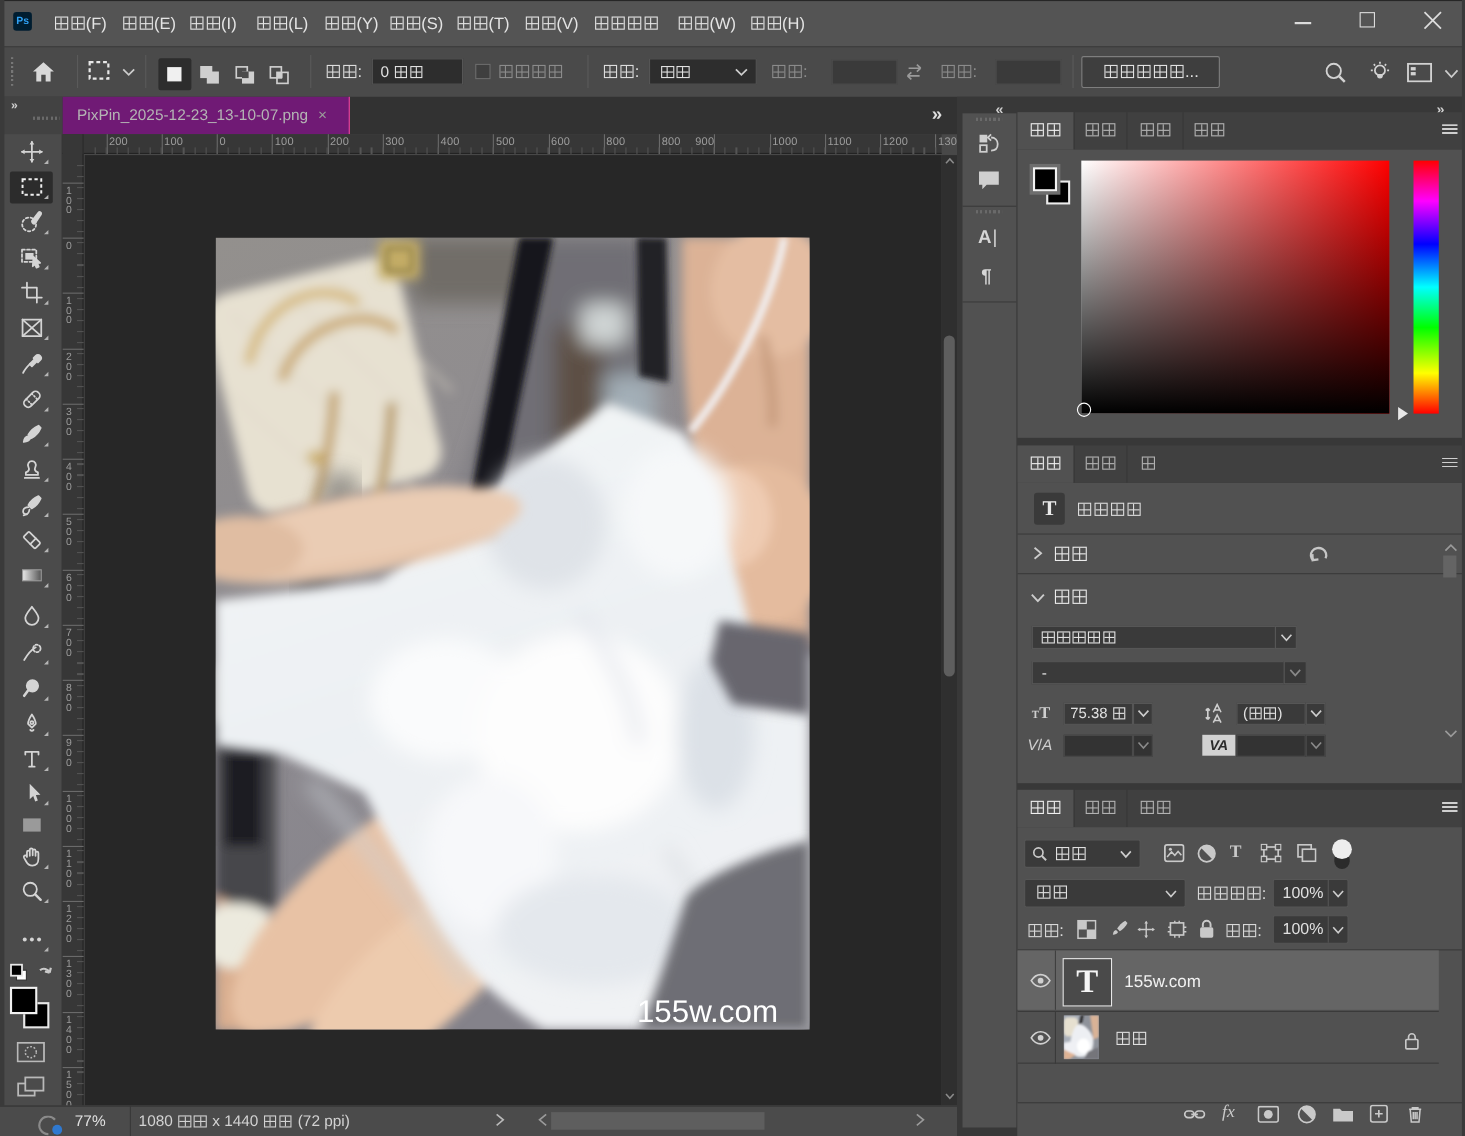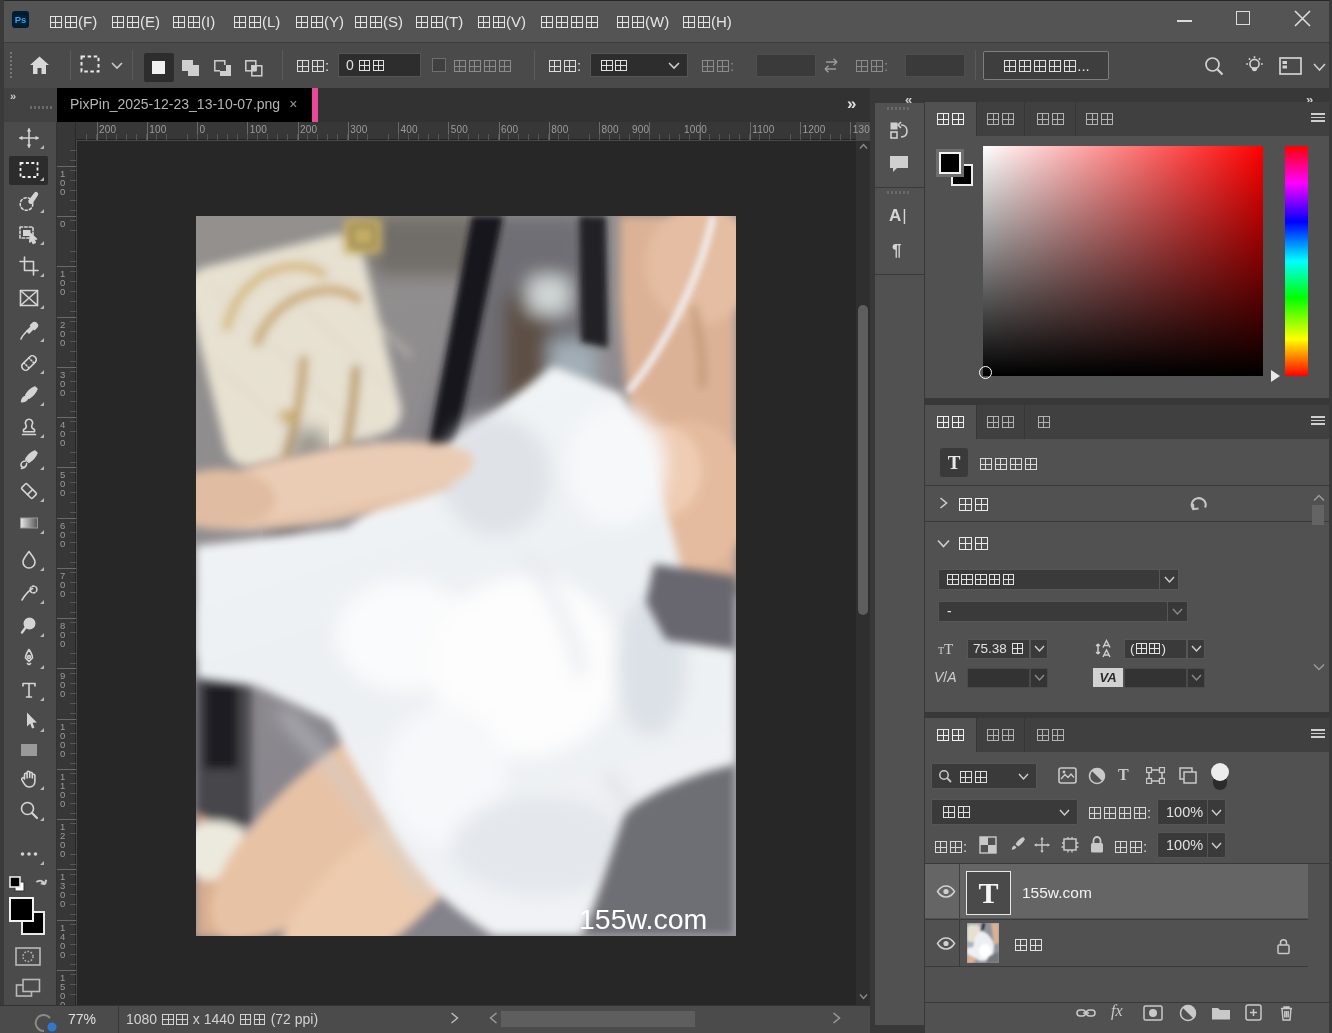--- a/index.html
+++ b/index.html
@@ -98,21 +98,21 @@
       <rect x="3.5" y="4" width="4.5" height="3" fill="#d2d2d2"></rect>
       <rect x="3.5" y="8.5" width="4.5" height="3" fill="#d2d2d2"></rect>
     </svg>
 <svg class="ab" style="left:1313px;top:63px" width="13" height="9">
       <path d="M1 1 L6.5 7 L12 1" fill="none" stroke="#ccc" stroke-width="1.6"></path>
     </svg>
 <div class="ab" style="left:0;top:88px;width:1332px;height:34px;background:#323232"></div>
 <div class="ab" style="left:0;top:88px;width:57px;height:34px;background:#424242"></div>
 <div class="ab" style="left:10px;top:90px;color:#cfcfcf;font-size:11px;font-weight:bold;letter-spacing:-2px">»</div>
 <div class="ab" style="left:30px;top:106px;width:24px;height:3px;background:repeating-linear-gradient(90deg,#6a6a6a 0 2px,transparent 2px 4px)"></div>
-<div class="ab" style="left:57px;top:88px;width:261px;height:34px;background:#000000;border-right:6px solid #ec4899;color:#b4b4b4;font-size:14px;line-height:33px;padding-left:13px;white-space:nowrap">PixPin_2025-12-23_13-10-07.png<span style="margin-left:9px;color:#9a9a9a">×</span></div>
+<div class="ab" style="left:57px;top:88px;width:261px;height:34px;background:#701a75;border-right:1px solid #ec4899;color:#b4b4b4;font-size:14px;line-height:33px;padding-left:13px;white-space:nowrap">PixPin_2025-12-23_13-10-07.png<span style="margin-left:9px;color:#9a9a9a">×</span></div>
 <div class="ab" style="left:847px;top:94px;color:#e0e0e0;font-size:17px;font-weight:bold">»</div>
 <div class="ab" style="left:0;top:122px;width:57px;height:883px;background:#4b4b4b;border-right:1px solid #333"></div>
 <div class="ab" style="left:0;top:0;width:4px;height:1033px;background:#3a3a3a"></div>
 <div class="ab" style="left:9px;top:156px;width:39px;height:29px;background:#2c2c2c;border-radius:2px"></div>
 <svg class="ab" style="left:17px;top:126px" width="24" height="24" viewBox="0 0 24 24">
       <g stroke="#d4d4d4" fill="none" stroke-width="1.6" stroke-linecap="round" stroke-linejoin="round">
         <path d="M12 3 V21 M3 12 H21"></path>
         <path d="M12 2 L9.8 5.4 H14.2 Z M12 22 L9.8 18.6 H14.2 Z M2 12 L5.4 9.8 V14.2 Z M22 12 L18.6 9.8 V14.2 Z" fill="#d4d4d4" stroke="none"></path>
       </g>
     </svg>
@@ -298,21 +298,21 @@
     <div class="ab" style="left:450.8px;top:124px;font-size:10px;color:#9c9c9c;letter-spacing:.2px">500</div>
     <div class="ab" style="left:498.5px;top:122px;width:1px;height:18px;background:#6a6a6a"></div>
     <div class="ab" style="left:501.0px;top:124px;font-size:10px;color:#9c9c9c;letter-spacing:.2px">600</div>
     <div class="ab" style="left:548.8px;top:122px;width:1px;height:18px;background:#6a6a6a"></div>
     <div class="ab" style="left:551.2px;top:124px;font-size:10px;color:#9c9c9c;letter-spacing:.2px">800</div>
     <div class="ab" style="left:599.0px;top:122px;width:1px;height:18px;background:#6a6a6a"></div>
     <div class="ab" style="left:601.5px;top:124px;font-size:10px;color:#9c9c9c;letter-spacing:.2px">800</div>
     <div class="ab" style="left:649.2px;top:122px;width:1px;height:18px;background:#6a6a6a"></div>
     <div class="ab" style="left:632px;top:124px;font-size:10px;color:#9c9c9c;letter-spacing:.2px">900</div>
     <div class="ab" style="left:699.5px;top:122px;width:1px;height:18px;background:#6a6a6a"></div>
-    <div class="ab" style="left:684px;top:124px;font-size:10px;color:#9c9c9c;letter-spacing:.2px">1000</div>
+    <div class="ab" style="left:702.0px;top:124px;font-size:10px;color:#9c9c9c;letter-spacing:.2px">1000</div>
     <div class="ab" style="left:749.8px;top:122px;width:1px;height:18px;background:#6a6a6a"></div>
     <div class="ab" style="left:752.2px;top:124px;font-size:10px;color:#9c9c9c;letter-spacing:.2px">1100</div>
     <div class="ab" style="left:800.0px;top:122px;width:1px;height:18px;background:#6a6a6a"></div>
     <div class="ab" style="left:802.5px;top:124px;font-size:10px;color:#9c9c9c;letter-spacing:.2px">1200</div>
     <div class="ab" style="left:850.2px;top:122px;width:1px;height:18px;background:#6a6a6a"></div>
     <div class="ab" style="left:852.8px;top:124px;font-size:10px;color:#9c9c9c;letter-spacing:.2px">1300</div>
     <div class="ab" style="left:76px;top:134px;width:776px;height:6px;background:repeating-linear-gradient(90deg,transparent 0 9.05px,#555 9.05px 10.05px);background-position:1px 0"></div>
 <div class="ab" style="left:57px;top:165.8px;width:19px;height:1px;background:#6a6a6a"></div>
     <div class="ab" style="left:60px;top:168.8px;font-size:9.5px;line-height:9px;color:#9c9c9c">1<br>0<br>0</div>
     <div class="ab" style="left:57px;top:216.0px;width:19px;height:1px;background:#6a6a6a"></div>
@@ -508,21 +508,21 @@
 <div class="ab" style="left:938px;top:569px;width:222px;height:21px;background:#3a3a3a;border:1px solid #565656;color:#e2e2e2;font-size:14px;line-height:19px;padding-left:7px"><i class="c"></i><i class="c"></i><i class="c"></i><i class="c"></i><i class="c"></i></div>
 <div class="ab" style="left:1159px;top:569px;width:20px;height:21px;background:#3a3a3a;border:1px solid #565656"></div>
 <svg class="ab" style="left:1164px;top:576px" width="11" height="8">
       <path d="M1 1 L5.5 6 L10 1" fill="none" stroke="#ccc" stroke-width="1.5"></path>
     </svg>
 <div class="ab" style="left:938px;top:601px;width:230px;height:21px;background:#3a3a3a;border:1px solid #565656;color:#e2e2e2;font-size:14px;line-height:19px;padding-left:8px">-</div>
 <div class="ab" style="left:1167px;top:601px;width:21px;height:21px;background:#383838;border:1px solid #565656"></div>
 <svg class="ab" style="left:1172px;top:608px" width="11" height="8">
       <path d="M1 1 L5.5 6 L10 1" fill="none" stroke="#888" stroke-width="1.5"></path>
     </svg>
-<div class="ab" style="left:938px;top:641px;color:#cfcfcf;font-size:15px;font-family:'Liberation Serif',serif;font-weight:normal"><span style="font-size:10px">T</span>T</div>
+<div class="ab" style="left:938px;top:641px;color:#cfcfcf;font-size:15px;font-family:'Liberation Serif',serif;font-weight:bold"><span style="font-size:10px">T</span>T</div>
 <div class="ab" style="left:967px;top:639px;width:63px;height:20px;background:#3a3a3a;border:1px solid #565656;color:#e2e2e2;font-size:13.5px;line-height:18px;padding-left:5px">75.38 <i class="c"></i></div>
 <div class="ab" style="left:1030px;top:639px;width:18px;height:20px;background:#3a3a3a;border:1px solid #565656"></div>
 <svg class="ab" style="left:1034px;top:645px" width="11" height="8">
       <path d="M1 1 L5.5 6 L10 1" fill="none" stroke="#ccc" stroke-width="1.5"></path>
     </svg>
 <svg class="ab" style="left:1095px;top:638px" width="22" height="22" viewBox="0 0 22 22">
       <g stroke="#cfcfcf" stroke-width="1.5" fill="none">
         <path d="M3 6 L3 16 M3 6 L1.2 8 M3 6 L4.8 8 M3 16 L1.2 14 M3 16 L4.8 14"></path>
         <path d="M8 9.5 L11.5 2.5 L15 9.5 M9.2 7.5 H13.8" stroke-width="1.4"></path>
         <path d="M8 19 L11.5 12 L15 19 M9.2 17 H13.8" stroke-width="1.4"></path>

